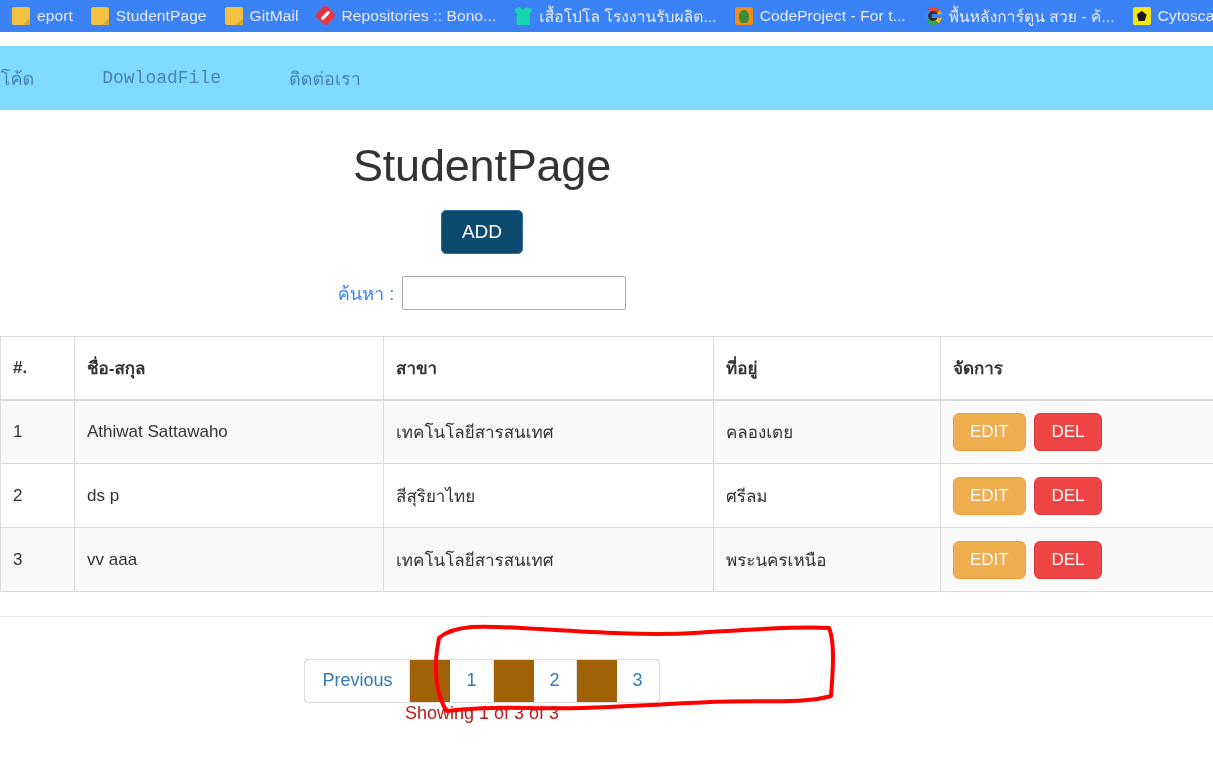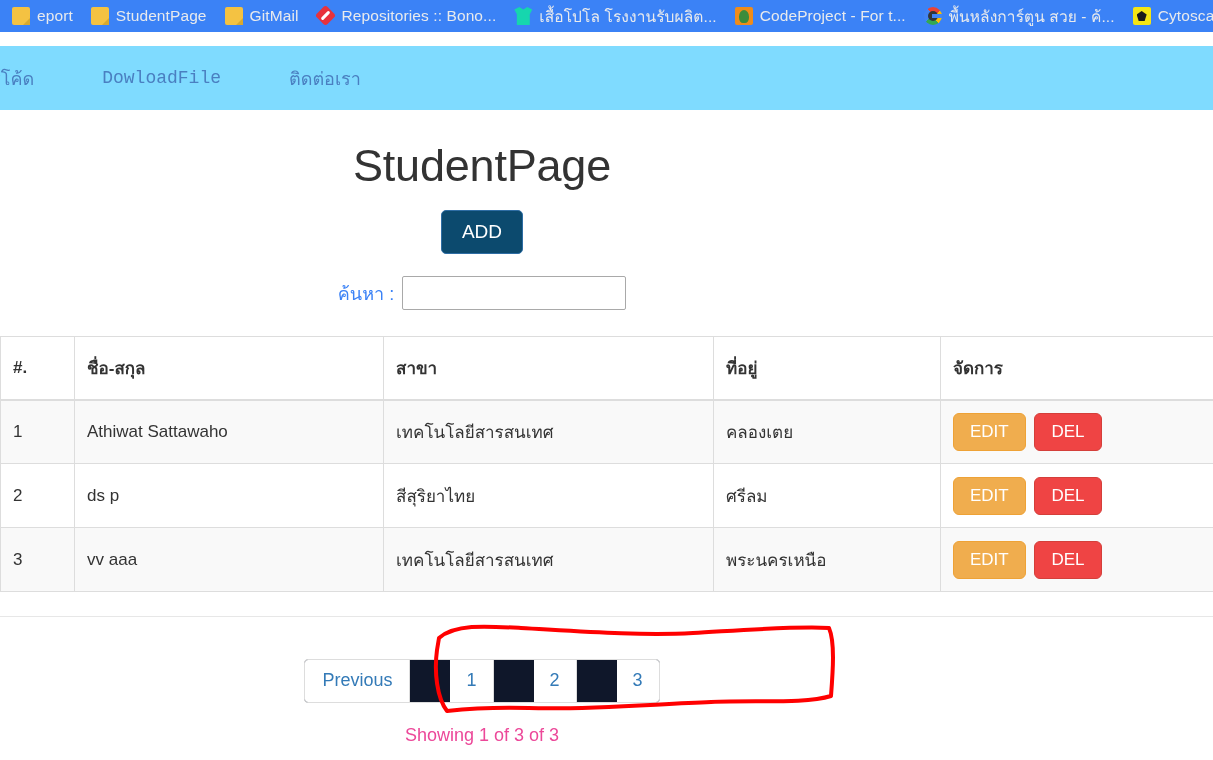--- a/index.html
+++ b/index.html
@@ -239,40 +239,39 @@
   }
   #pagination-wrap {
     margin-top: 42px;
     text-align: center;
   }
   #pagination {
     display: inline-flex;
     border: 1px solid #dddddd;
     border-radius: 4px;
     overflow: hidden;
-    background: #0f172a;
+    background: #a16207;
     gap: 40px;
   }
   .page-item {
     padding: 11px 17px;
     font-size: 18px;
     color: #337ab7;
     border-right: 1px solid #dddddd;
     cursor: pointer;
     background: #ffffff;
     line-height: 1.1;
   }
   .page-item:last-child { border-right: none; }
   .page-item.num { padding-left: 16px; padding-right: 16px; }
 
   #showing-text {
     text-align: center;
-    margin-top: 22px;
     font-size: 18px;
-    color: #ec4899;
+    color: #b91c1c;
   }
 
   
   #annotation-overlay {
     position: absolute;
     left: 425px; top: 612px;
     width: 420px; height: 112px;
     pointer-events: none;
   }
 </style>

